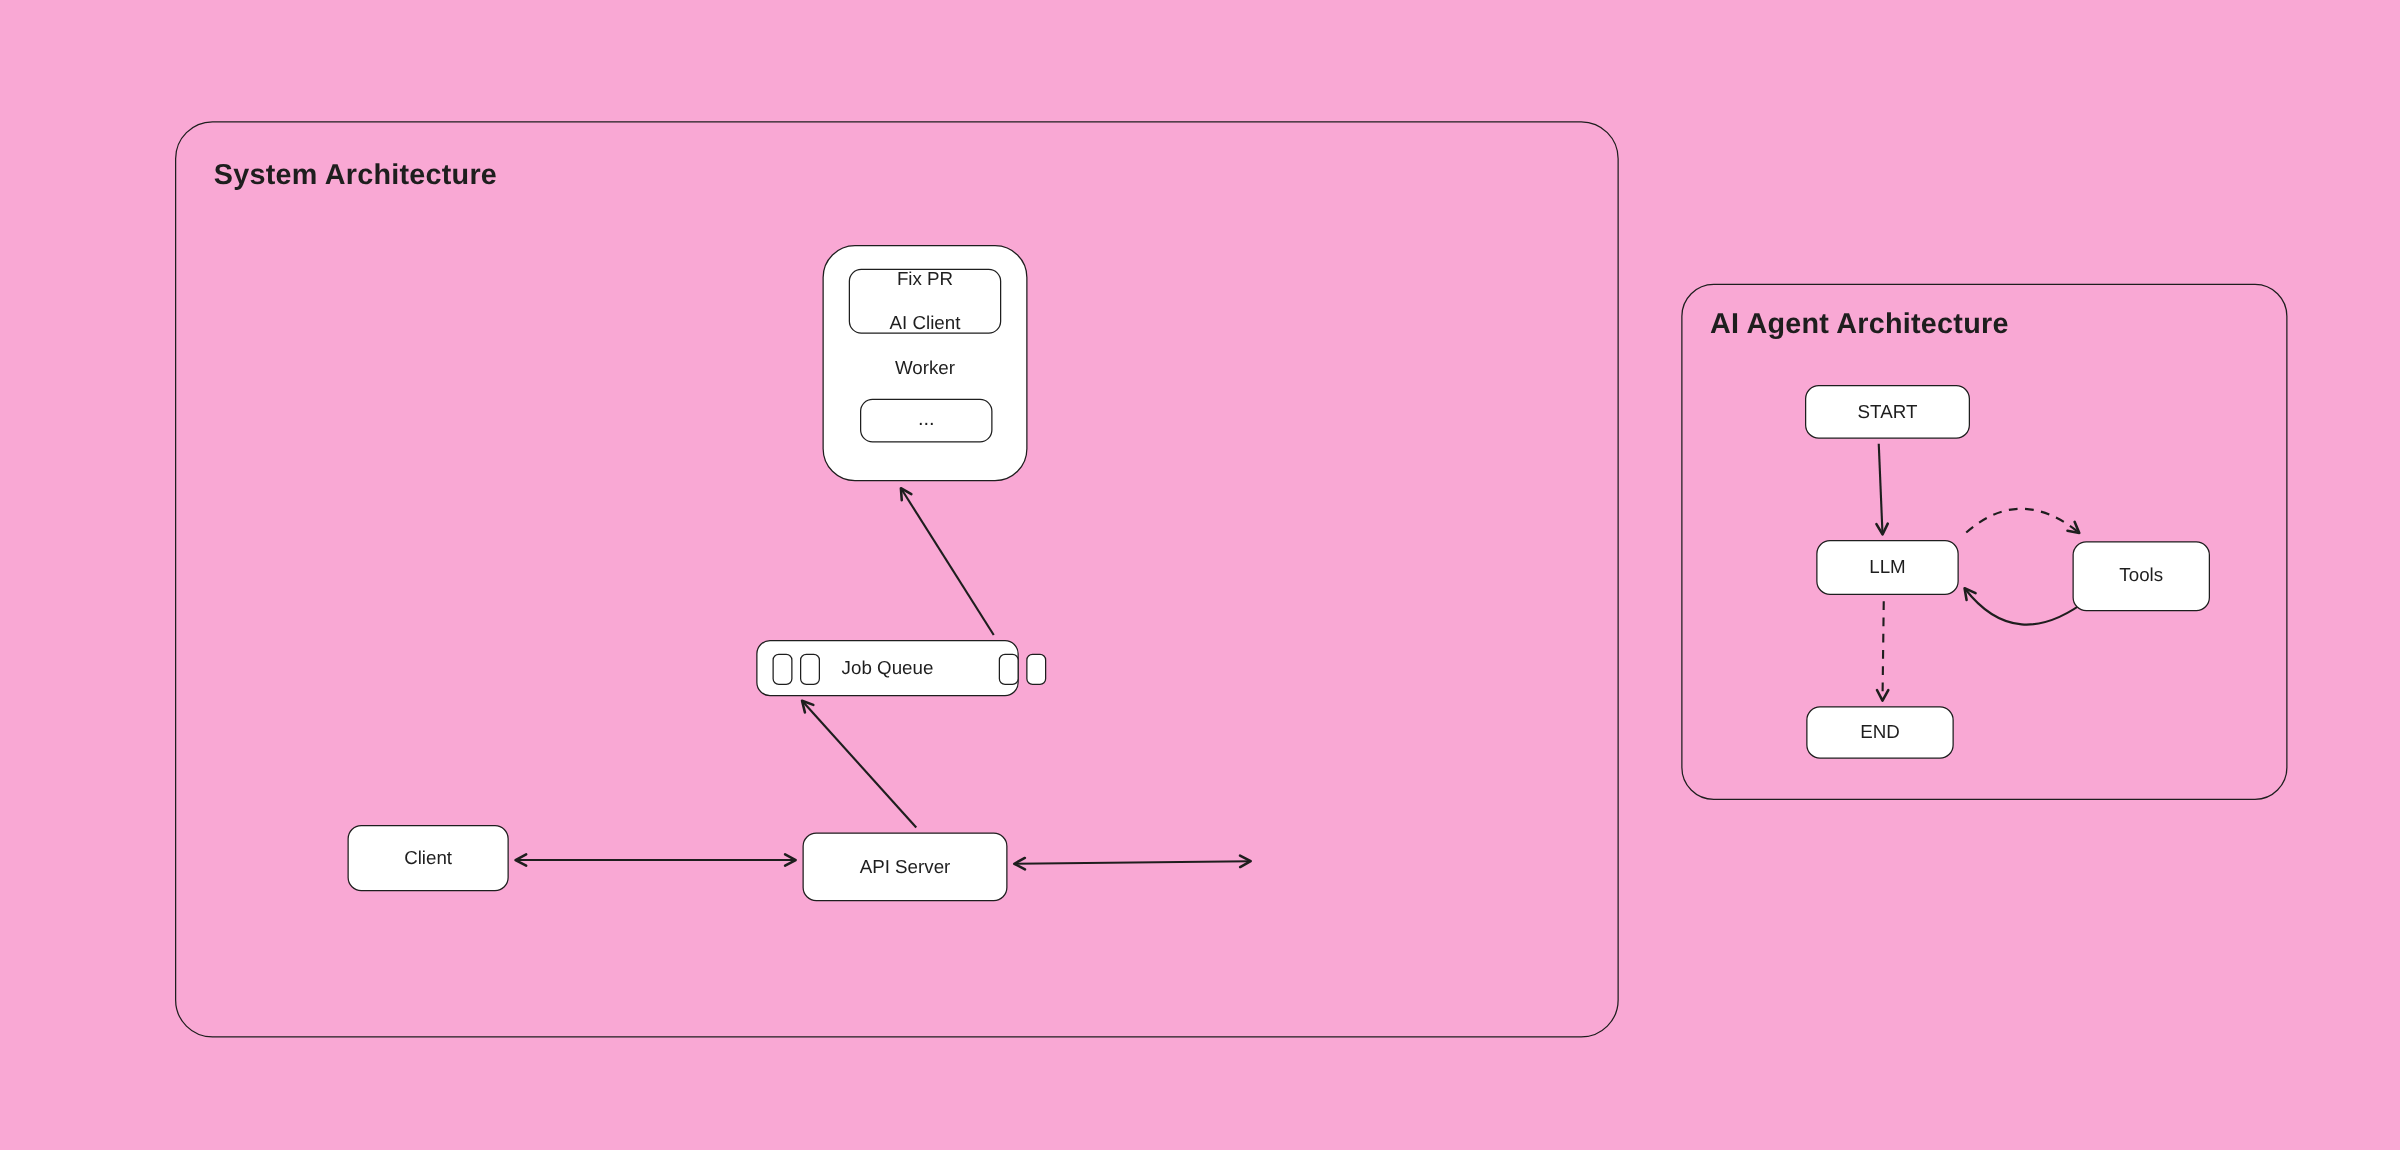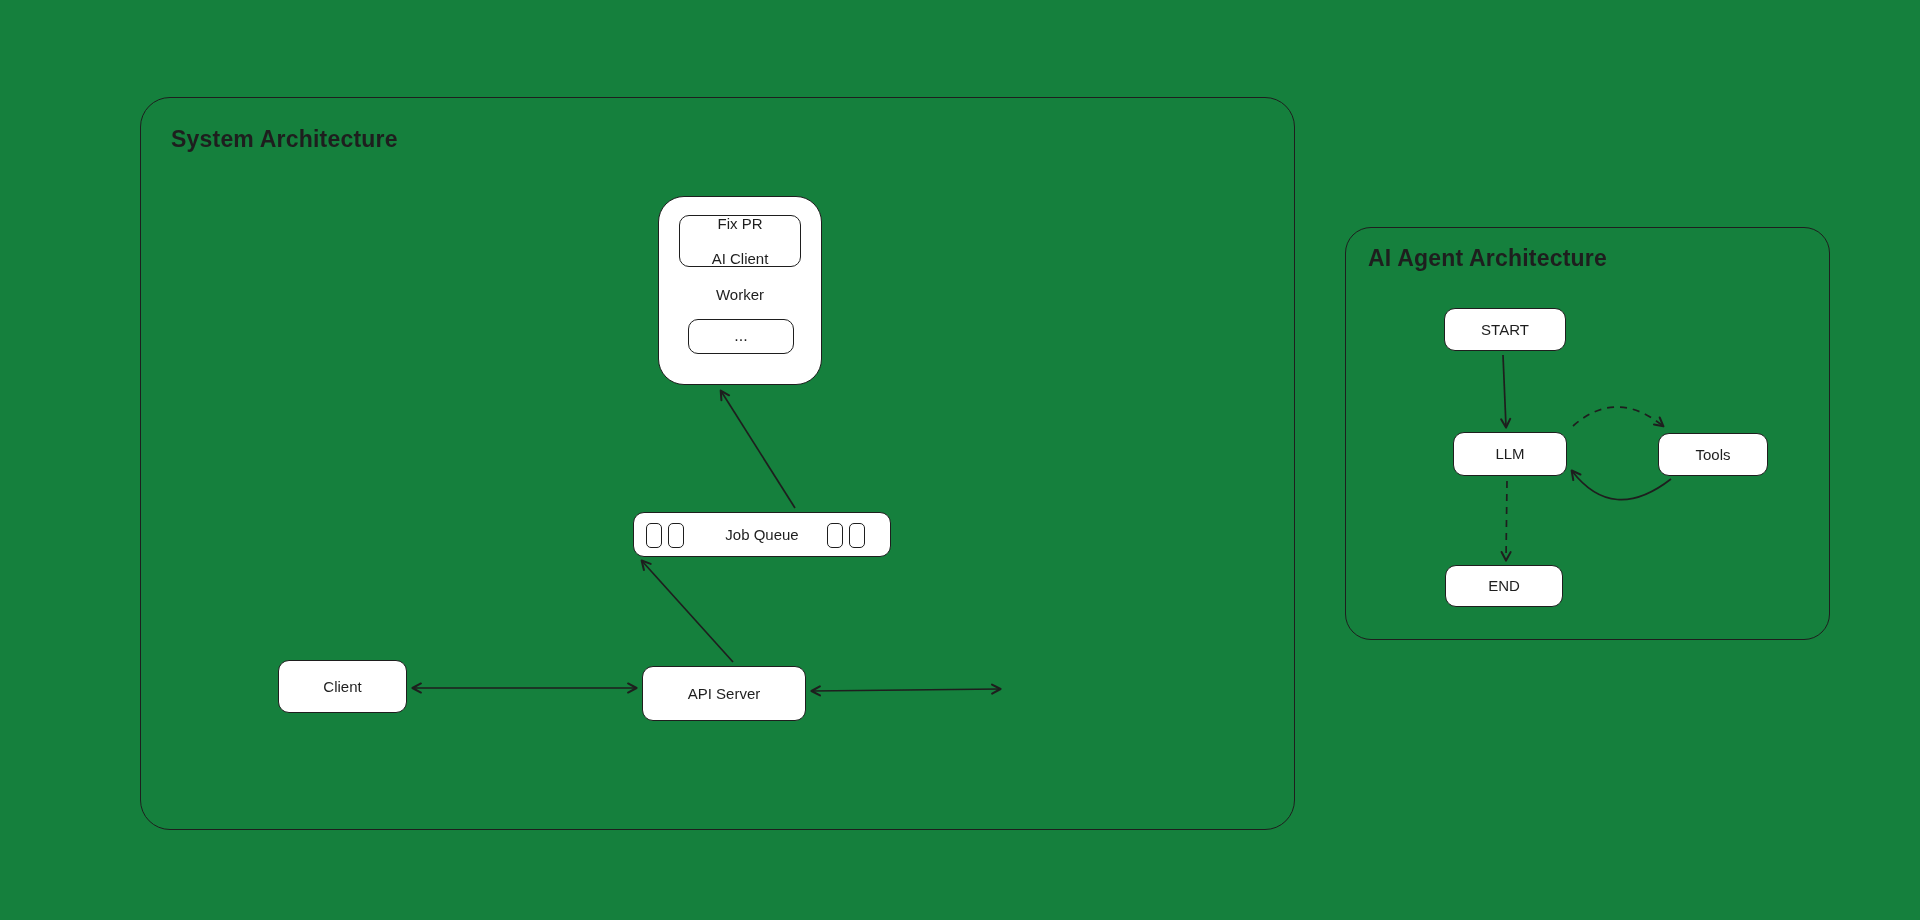--- a/index.html
+++ b/index.html
@@ -9,21 +9,21 @@
     width: 1920px;
     height: 920px;
     overflow: hidden;
     font-family: "Liberation Sans", sans-serif;
     color: #1e1e1e;
   }
   .canvas {
     position: relative;
     width: 1920px;
     height: 920px;
-    background: #15803d;
+    background: #f9a8d4;
   }
   .connectors {
     position: absolute;
     left: 0; top: 0;
     z-index: 2;
     pointer-events: none;
   }
   .container {
     position: absolute;
     border: 1.7px solid #1e1e1e;
@@ -57,40 +57,40 @@
   
   #sys-container { left: 140px; top: 97px; width: 1155px; height: 733px; }
   #sys-title { left: 171px; top: 126px; }
   
   #worker { left: 658px; top: 196px; width: 164px; height: 189px; border-radius: 26px; display: block; }
   #fixpr { left: 20px; top: 18px; width: 122px; height: 52px; flex-direction: column; border-radius: 10px; gap: 16px; }
   #fixpr span { display: block; }
   .worker-label { position: absolute; top: 88px; left: 0; width: 100%; font-size: 15px; }
   #dots { left: 29px; top: 122px; width: 106px; height: 35px; border-radius: 10px; font-size: 16px; }
   
-  #jobqueue { left: 633px; top: 512px; width: 258px; height: 45px; border-radius: 11px; display: block; }
+  #jobqueue { left: 605px; top: 512px; width: 210px; height: 45px; border-radius: 11px; display: block; }
   .slot {
     position: absolute; top: 10px; width: 16px; height: 25px;
     border: 1.7px solid #1e1e1e; border-radius: 5px; background: #ffffff; box-sizing: border-box;
   }
   #slot1 { left: 12px; } #slot2 { left: 34px; } #slot3 { left: 193px; } #slot4 { left: 215px; }
   #jq-label {
     position: absolute; left: 0; top: 0; width: 100%; height: 100%;
     display: flex; align-items: center; justify-content: center; font-size: 15px;
   }
   
   #client { left: 278px; top: 660px; width: 129px; height: 53px; }
   #api    { left: 642px; top: 666px; width: 164px; height: 55px; }
   #sql    { left: 1006px; top: 657px; width: 169px; height: 60px; border-radius: 50%; }
   
   #agent-container { left: 1345px; top: 227px; width: 485px; height: 413px; border-radius: 26px; }
   #agent-title { left: 1368px; top: 245px; }
-  #start { left: 1444px; top: 308px; width: 122px; height: 43px; }
+  #start { left: 1444px; top: 308px; width: 132px; height: 43px; }
   #llm   { left: 1453px; top: 432px; width: 114px; height: 44px; }
-  #tools { left: 1658px; top: 433px; width: 110px; height: 43px; }
+  #tools { left: 1658px; top: 433px; width: 110px; height: 56px; }
   #end   { left: 1445px; top: 565px; width: 118px; height: 42px; text-align: right; }
 </style>
 </head>
 <body>
 
 <div class="canvas">
 
   <div class="container" id="sys-container"></div>
   <div class="title" id="sys-title">System Architecture</div>
 

